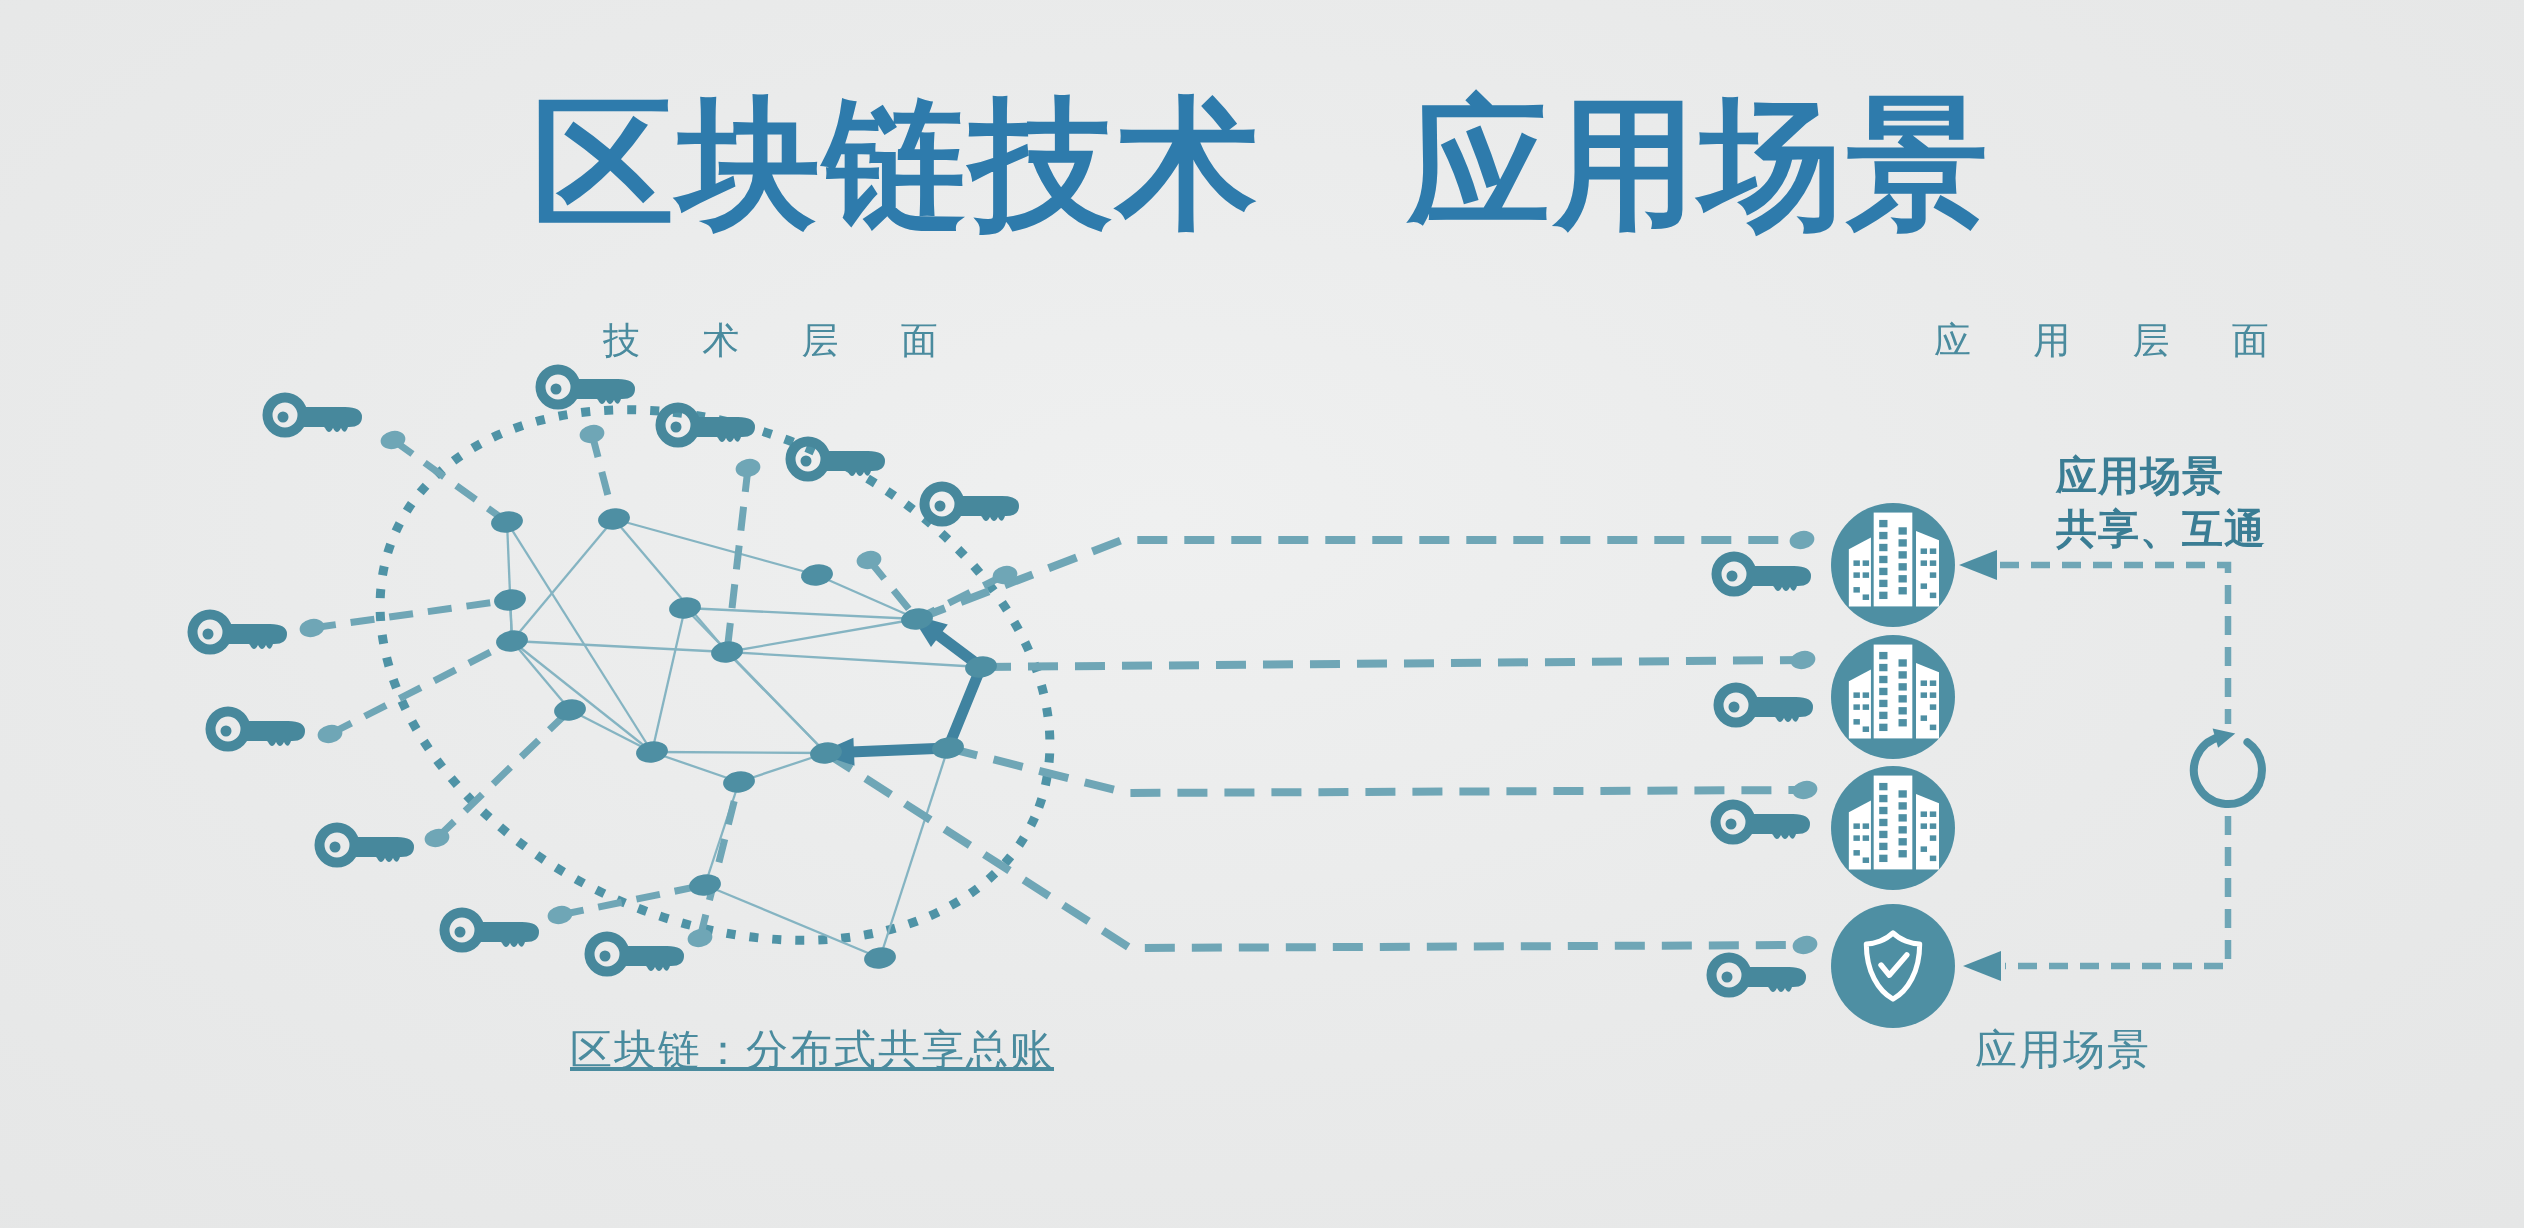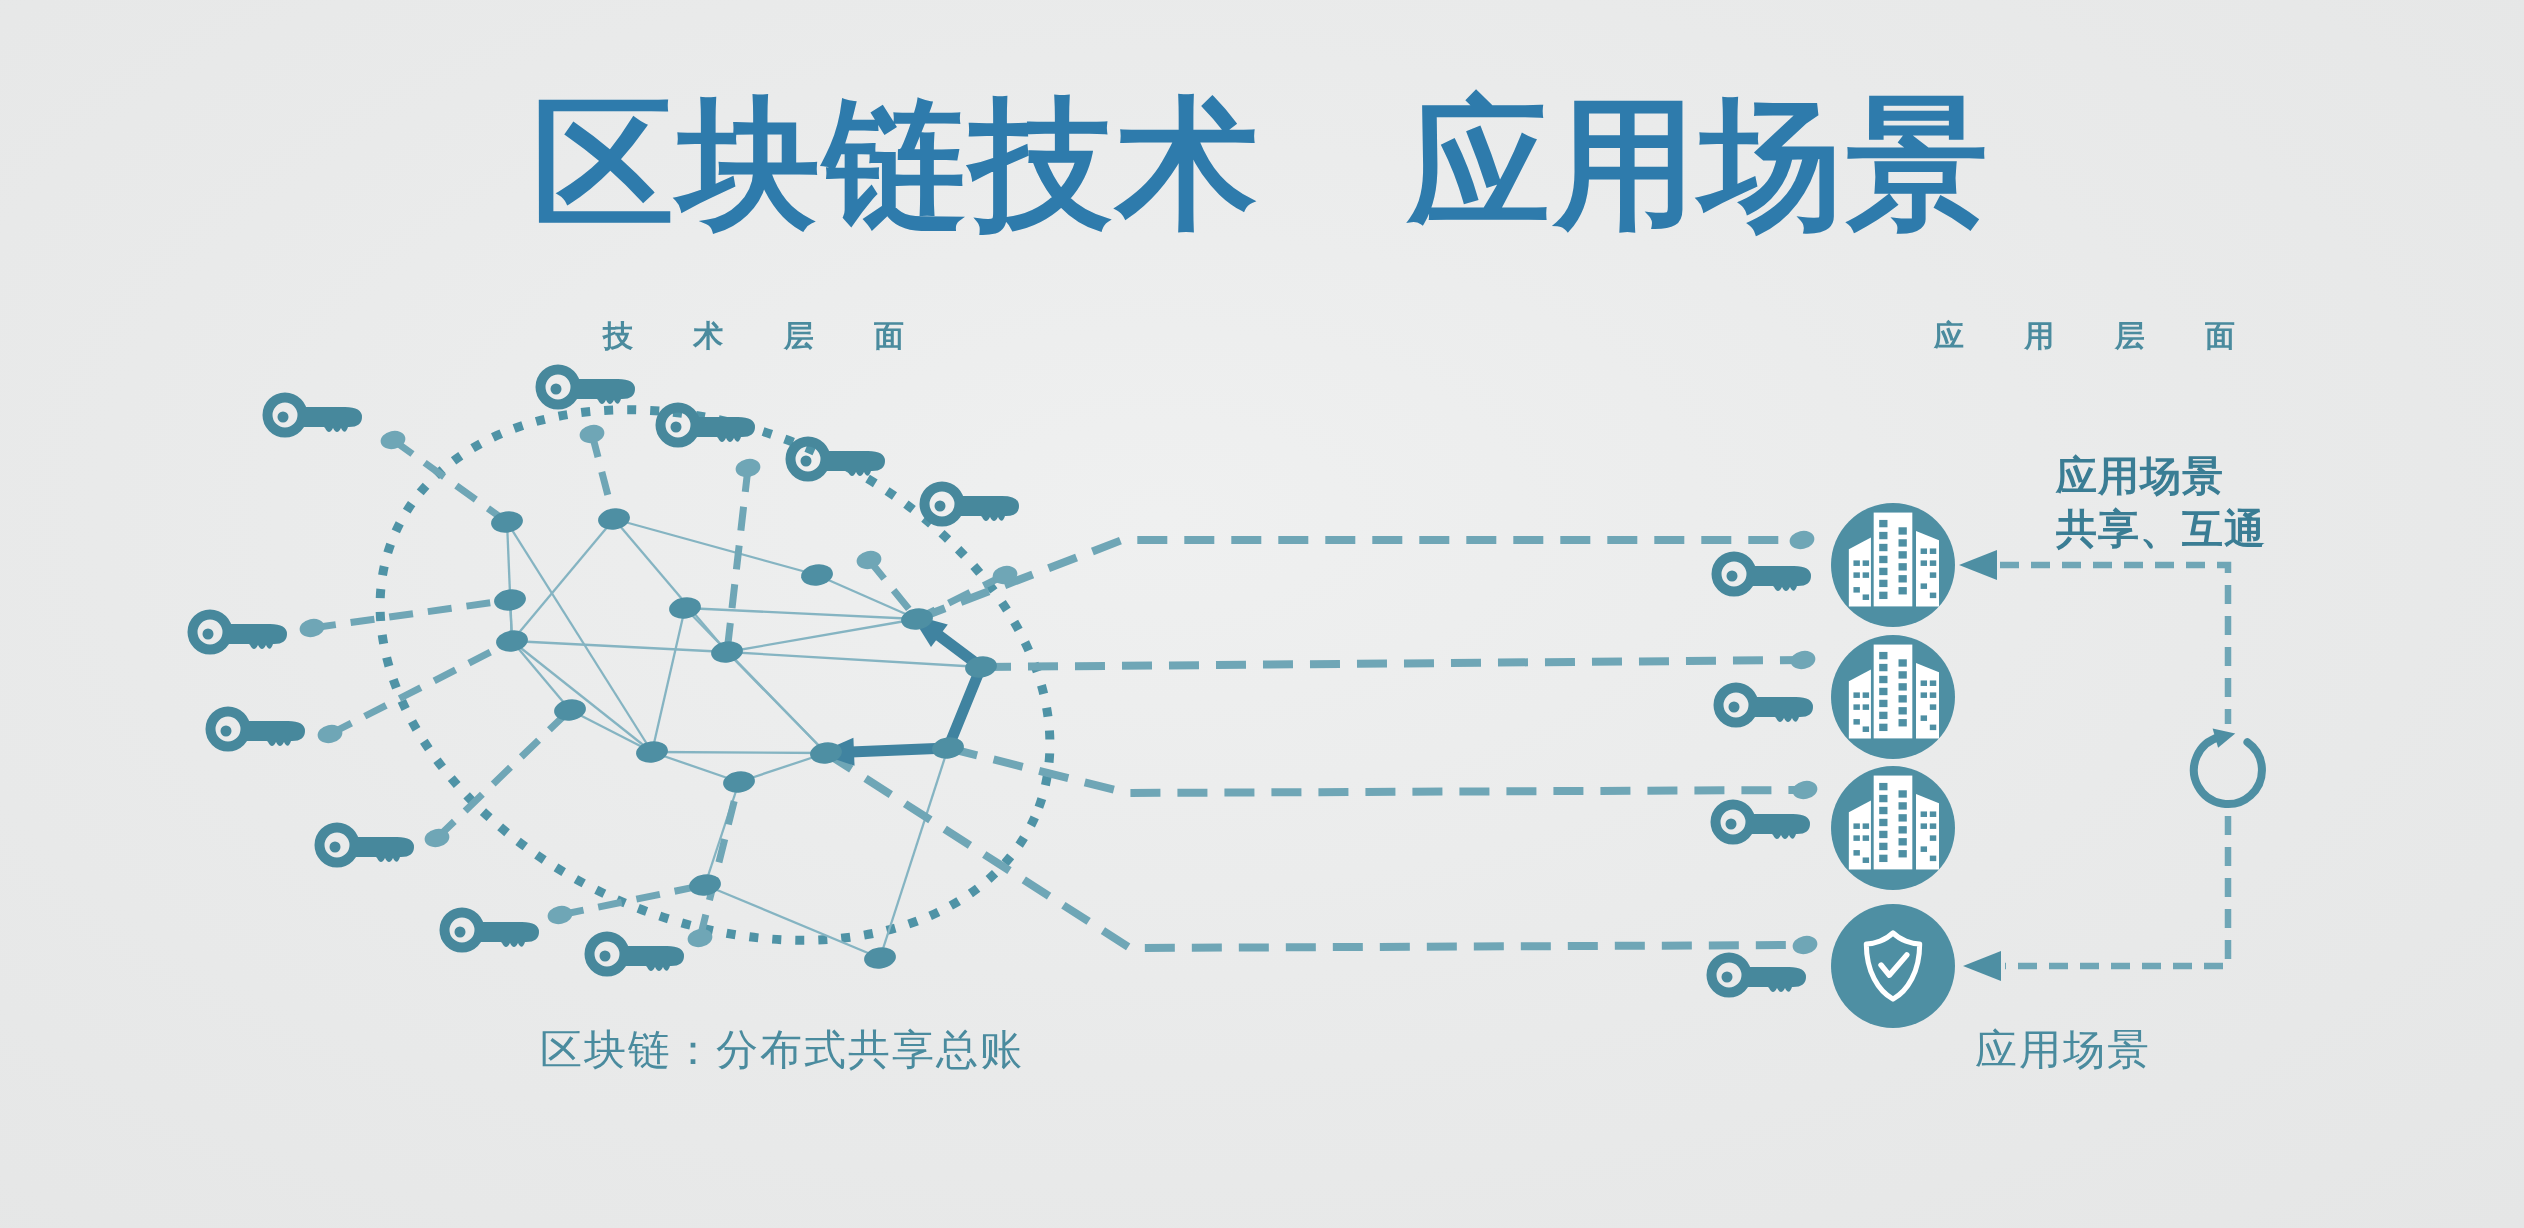--- a/index.html
+++ b/index.html
@@ -8,30 +8,30 @@
     background:radial-gradient(ellipse at 46% 42%, #eff0f0 0%, #e9eaea 55%, #e5e6e6 100%);
     font-family:"Liberation Sans","DejaVu Sans",sans-serif;
     overflow:hidden;position:relative;
   }
   .stage{position:absolute;inset:0;padding-left:23px;}
   .title{
     position:absolute;top:70px;left:0;width:100%;
     text-align:center;font-size:142px;font-weight:700;letter-spacing:4px;
   }
   .layer-label{
-    position:absolute;top:316px;font-size:30px;font-weight:700;letter-spacing:26px;white-space:nowrap;text-align:center;
+    position:absolute;top:316px;font-size:37px;font-weight:400;letter-spacing:26px;white-space:nowrap;text-align:center;
   }
   .layer-label.tech{left:603px;}
   .layer-label.app{left:1922px;}
   .note{
     position:absolute;left:2056px;top:450px;
     font-size:41px;font-weight:700;line-height:53px;letter-spacing:1px;white-space:nowrap;
   }
   .caption{position:absolute;top:1022px;font-size:42px;letter-spacing:2px;white-space:nowrap;}
-  .caption.tech-caption{left:540px;}
+  .caption.tech-caption{left:570px;text-decoration:underline;}
   .caption.app-caption{left:1975px;}
   svg#diagram{position:absolute;left:0;top:0;}
 </style>
 </head>
 <body style="background-color: rgb(233, 234, 234);">
 
 <div class="stage">
   <svg id="diagram" width="2524" height="1228" viewBox="0 0 2524 1228">
       <ellipse cx="715" cy="675" rx="350" ry="245" transform="rotate(24 715 675)" fill="none" stroke="#4f93a6" stroke-width="9" stroke-dasharray="9 14"></ellipse>
       <line x1="507" y1="522" x2="512" y2="641" stroke="#85b4c2" stroke-width="2.3"></line>

